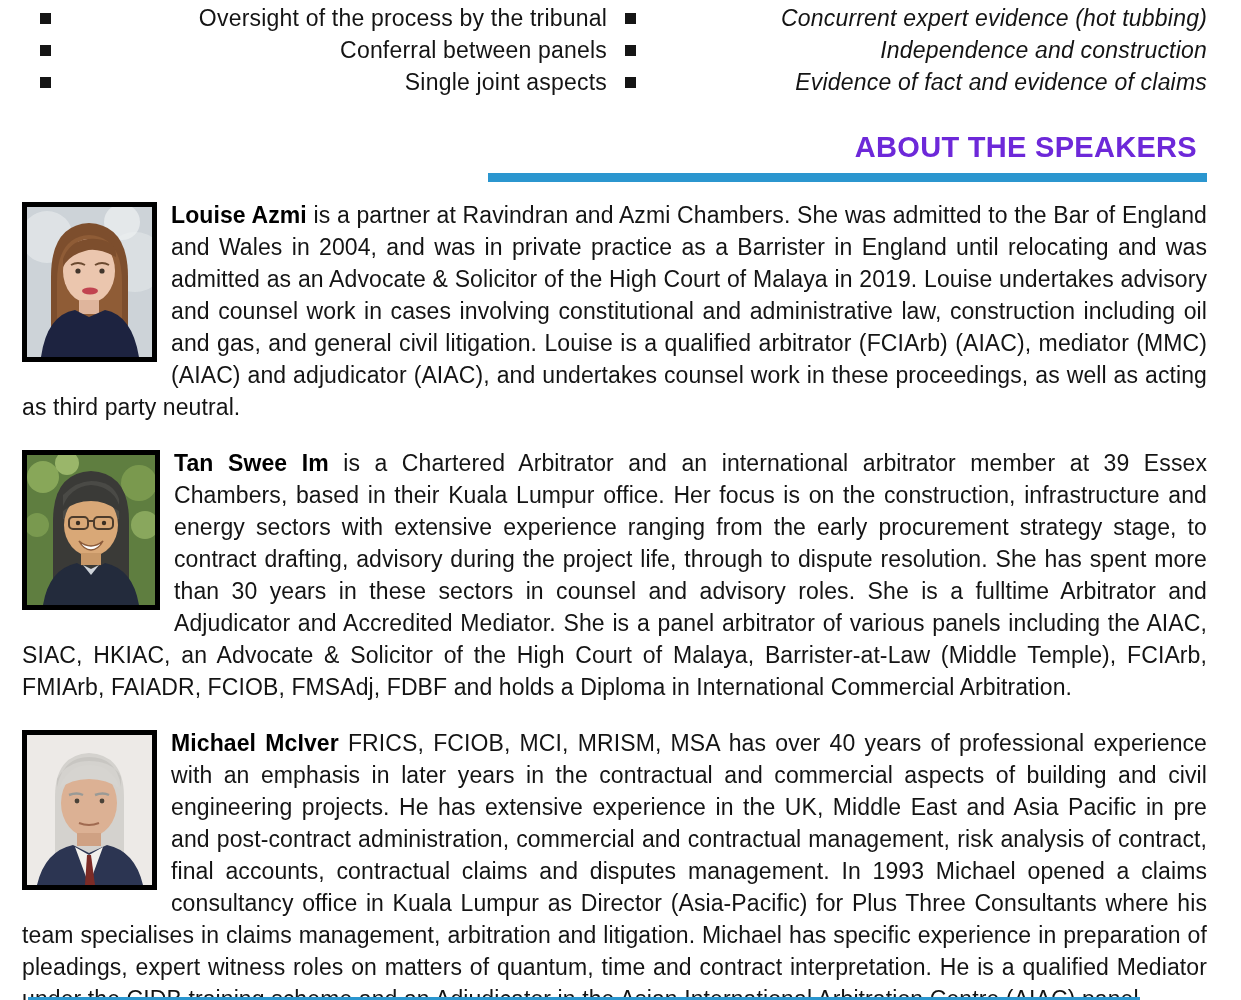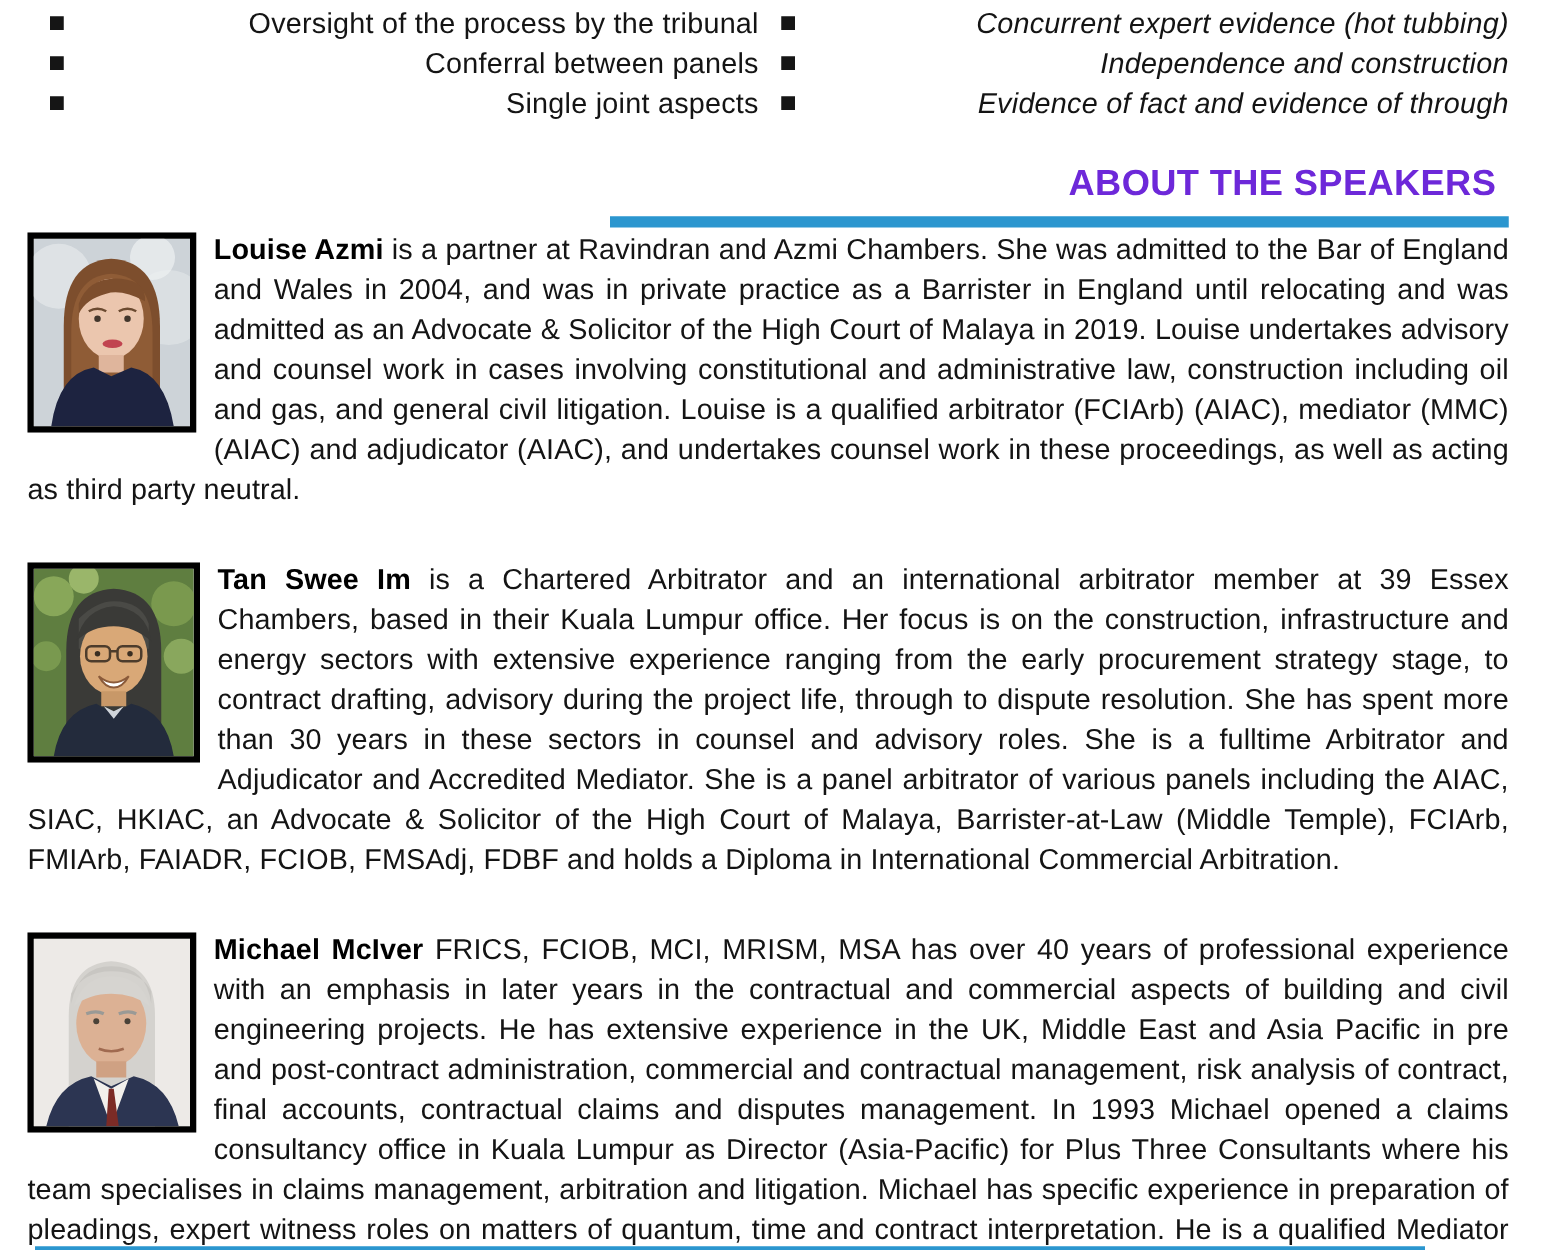--- a/index.html
+++ b/index.html
@@ -28,27 +28,27 @@
     font-size:29px;
     font-weight:700;
     letter-spacing:0.3px;
     color:#6d28d9;
   }
   .accent-bar { margin-top:9px; margin-left:466px; height:9px; }
 
   
   .speaker {
     clear:both;
-    margin-top:1px;
+    margin-top:17px;
     font-size:23px;
     line-height:32px;
     text-align:justify;
     letter-spacing:0.1px;
   }
-  .speaker + .speaker { margin-top:40px; }
+  .speaker + .speaker { margin-top:24px; }
   .speaker p { margin:0; }
   .speaker .name { font-weight:700; color:#000; }
 
   .photo-frame {
     float:left;
     border:5px solid #000;
     margin:3px 14px 15px 0;
     background:#ddd;
   }
   .photo-frame svg { display:block; }
@@ -80,21 +80,21 @@
       <div class="bullet-item">
         <span class="bullet-square"></span>
         <span>Concurrent expert evidence (hot tubbing)</span>
       </div>
       <div class="bullet-item">
         <span class="bullet-square"></span>
         <span>Independence and construction</span>
       </div>
       <div class="bullet-item">
         <span class="bullet-square"></span>
-        <span>Evidence of fact and evidence of through</span>
+        <span>Evidence of fact and evidence of claims</span>
       </div>
     </div>
   </div>
 
   <div class="section-head">ABOUT THE SPEAKERS</div>
   <div class="accent-bar" style="background: rgb(43, 150, 207);"></div>
 
   <div class="speaker">
     <div class="photo-frame">
       <svg width="125" height="150" viewBox="0 0 125 150" xmlns="http://www.w3.org/2000/svg">

